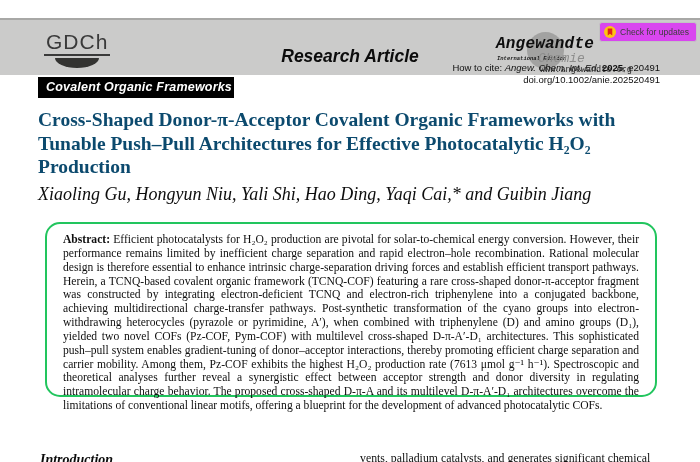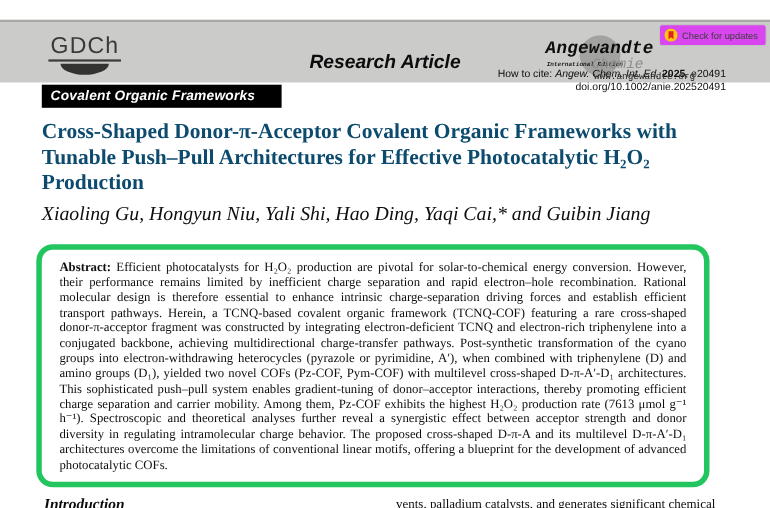--- a/index.html
+++ b/index.html
@@ -65,35 +65,35 @@
   }
   .cite .it{font-style:italic;}
   .cite .bd{font-weight:bold;margin-top:48px;}
   .cite .doi{display:block;}
   
   .topic-badge{
     position:absolute;left:38px;top:77px;
     background:#000;color:#fff;
     font-family:"Liberation Sans","DejaVu Sans",sans-serif;
     font-weight:bold;font-style:italic;font-size:12.5px;
-    padding:3px 24px 4px 8px;letter-spacing:0.2px;
+    padding:3px 2px 4px 8px;letter-spacing:0.2px;
   }
   .article-title{
     position:absolute;left:38px;top:108px;width:632px;
     font-weight:bold;font-size:19.5px;line-height:23.5px;color:#0c4a6e;
     white-space:pre-line;
   }
   .authors{
     position:absolute;left:38px;top:184px;width:630px;
     font-style:italic;font-size:18px;color:#0d0d0d;
   }
   
   .abstract-box{
-    position:absolute;left:33px;top:222px;width:612px;height:221px;box-sizing:border-box;
-    border:5px solid #22c55e;border-radius:15px;
+    position:absolute;left:45px;top:222px;width:612px;height:175px;box-sizing:border-box;
+    border:2px solid #22c55e;border-radius:15px;
     padding:9px 16px 9px 16px;
   }
   .abstract-box .abs-text{
     font-size:11.6px;line-height:13.85px;text-align:justify;color:#0e0e0e;
   }
   .abstract-box .abs-label{font-weight:bold;}
   
   .intro-heading{
     position:absolute;left:40px;top:452px;
     font-weight:bold;font-style:italic;font-size:14px;color:#0c0c0c;

